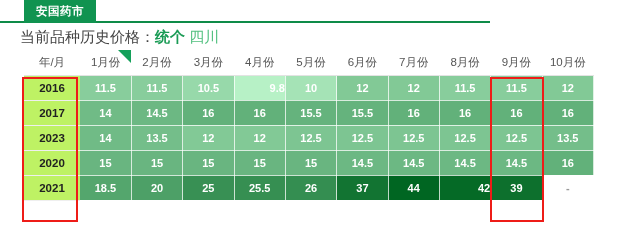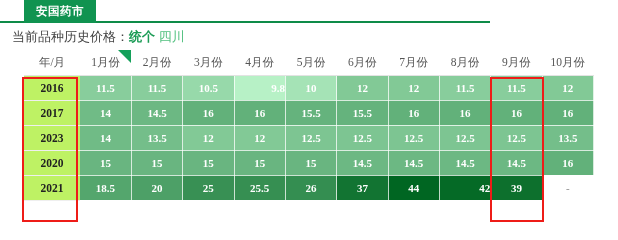--- a/index.html
+++ b/index.html
@@ -41,40 +41,39 @@
     font-size: 11.5px;
     font-weight: bold;
     letter-spacing: 0.5px;
     box-sizing: border-box;
   }
 
   
   .subtitle {
     height: 27px;
     line-height: 27px;
-    padding-left: 12px;
-    font-size: 13px;
+    padding-left: 20px;
+    font-size: 15px;
     color: #444444;
     white-space: nowrap;
   }
   .subtitle .variety {
     color: #1a9b55;
     font-weight: bold;
   }
   .subtitle .region {
     color: #52c07f;
     font-weight: normal;
   }
 
   
   .table-wrap {
     position: relative;
     padding: 0 24px 0 24px;
     box-sizing: border-box;
-    font-family: Liberation Serif, serif;
   }
   table.price-table {
     border-collapse: collapse;
     table-layout: fixed;
     width: 570px;
     font-size: 11px;
   }
   table.price-table th,
   table.price-table td {
     height: 25px;

